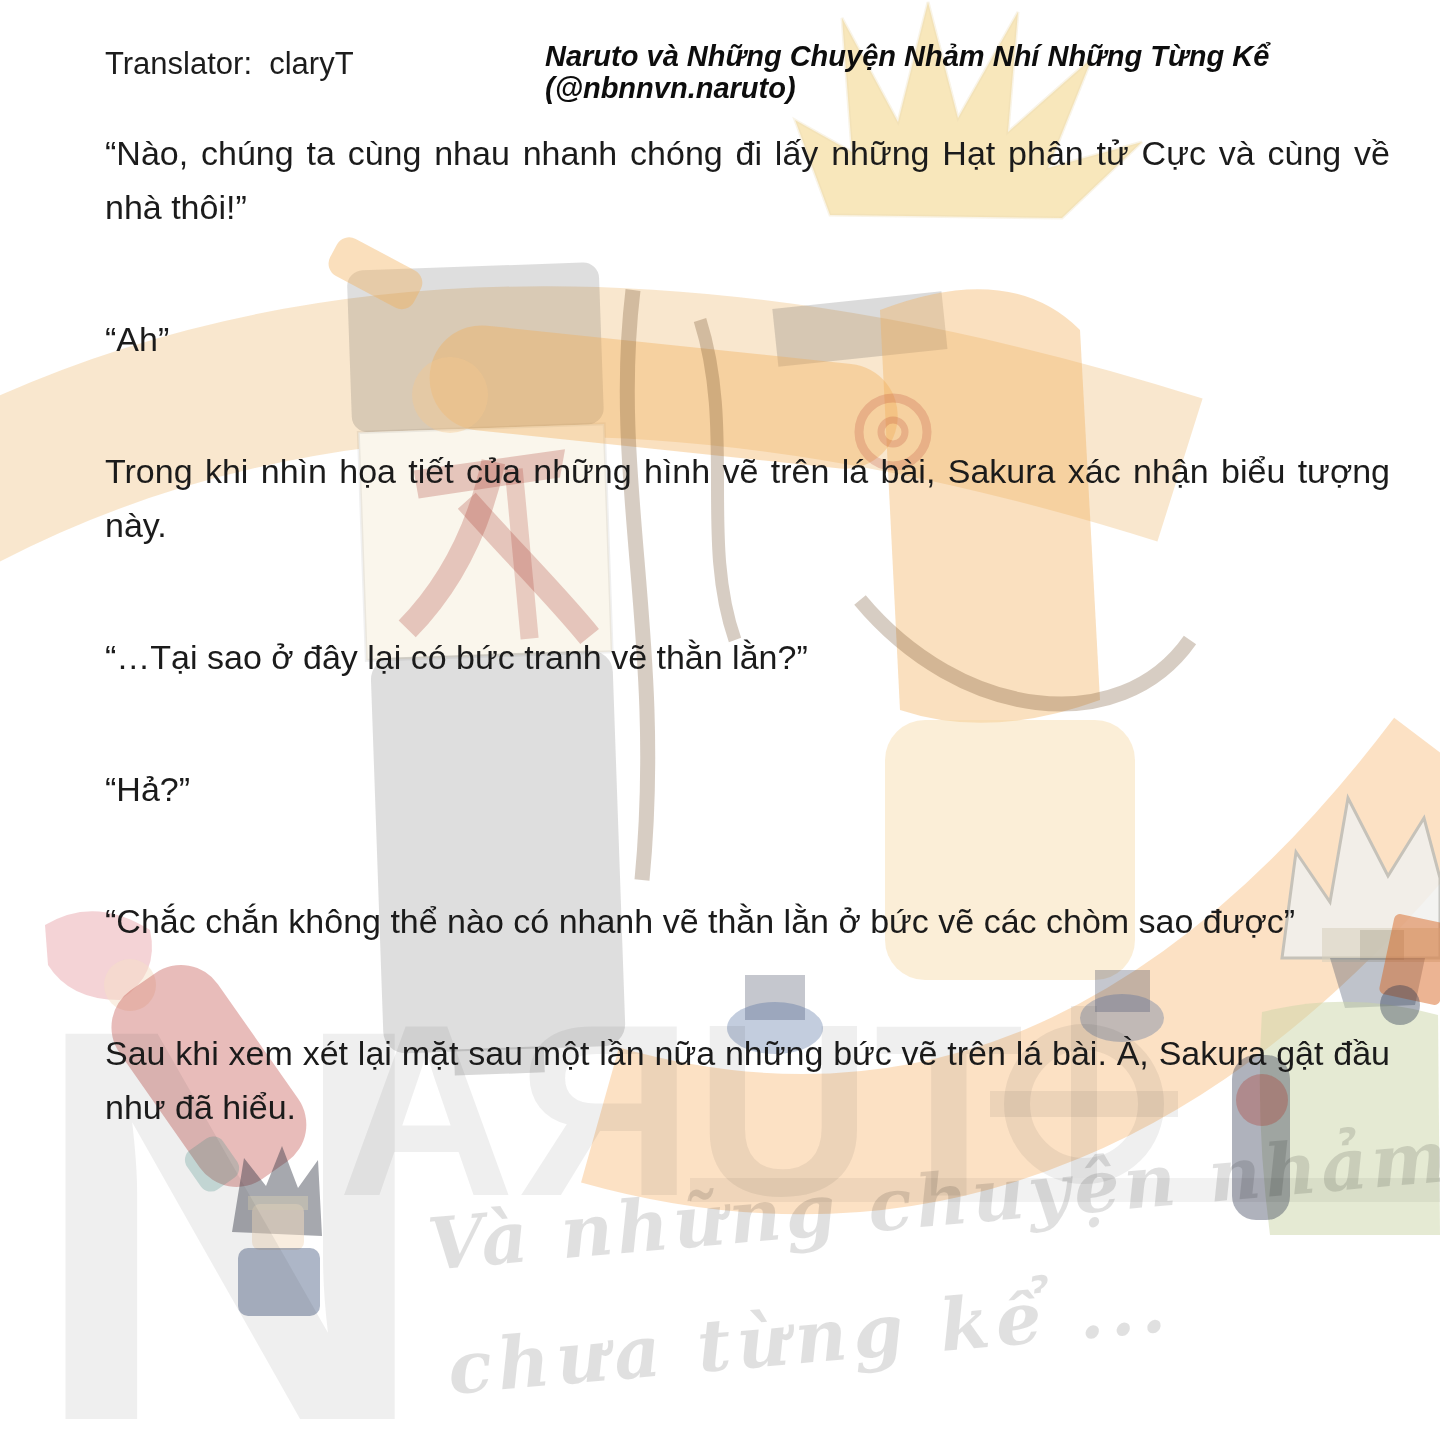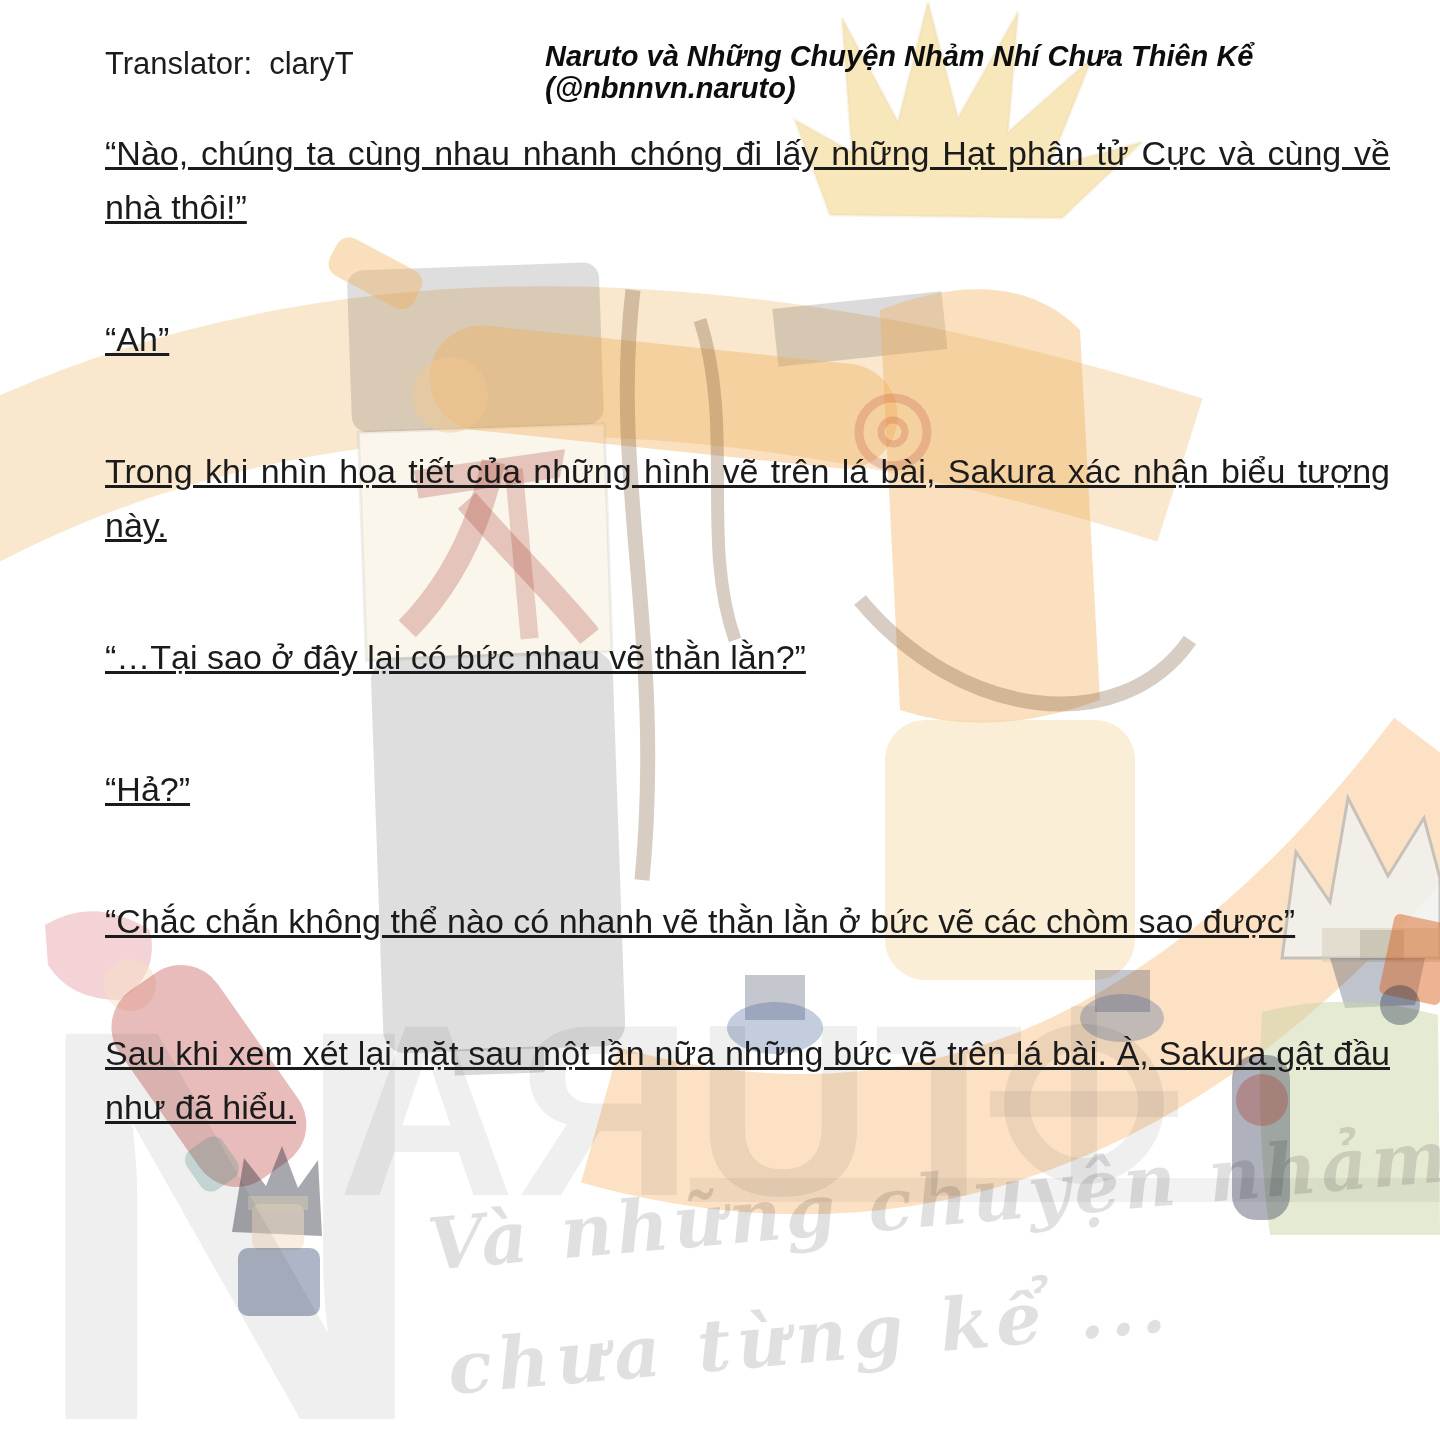--- a/index.html
+++ b/index.html
@@ -79,21 +79,20 @@
     color:#0d0d0d;
   }
   .body-text {
     position:absolute; left:105px; top:126px; width:1285px;
   }
   .body-text p {
     margin:0 0 78px 0;
     font-size:34px; line-height:54px;
     color:#1b1b1b;
     text-align:justify;
-    text-decoration:underline;
   }
 </style>
 </head>
 <body>
 
 <div class="page">
 
   <div class="bg">
 
     <svg width="1440" height="1440" viewBox="0 0 1440 1440">
@@ -166,28 +165,28 @@
 
     <div class="wm-script1">Và những chuyện nhảm nhí</div>
     <div class="wm-script2">chưa từng kể ...</div>
   </div>
 
   <div class="content">
 
     <div class="translator">Translator:  claryT</div>
 
     <div class="title-block">
-      <div>Naruto và Những Chuyện Nhảm Nhí Chưa Thiên Kể</div>
+      <div>Naruto và Những Chuyện Nhảm Nhí Những Từng Kể</div>
       <div>(@nbnnvn.naruto)</div>
     </div>
 
     <div class="body-text">
       <p>“Nào, chúng ta cùng nhau nhanh chóng đi lấy những Hạt phân tử Cực và cùng về nhà thôi!”</p>
       <p>“Ah”</p>
       <p>Trong khi nhìn họa tiết của những hình vẽ trên lá bài, Sakura xác nhận biểu tượng này.</p>
-      <p>“…Tại sao ở đây lại có bức nhau vẽ thằn lằn?”</p>
+      <p>“…Tại sao ở đây lại có bức tranh vẽ thằn lằn?”</p>
       <p>“Hả?”</p>
       <p>“Chắc chắn không thể nào có nhanh vẽ thằn lằn ở bức vẽ các chòm sao được”</p>
       <p>Sau khi xem xét lại mặt sau một lần nữa những bức vẽ trên lá bài. À, Sakura gật đầu như đã hiểu.</p>
     </div>
 
   </div>
 </div>
 
 </body></html>

